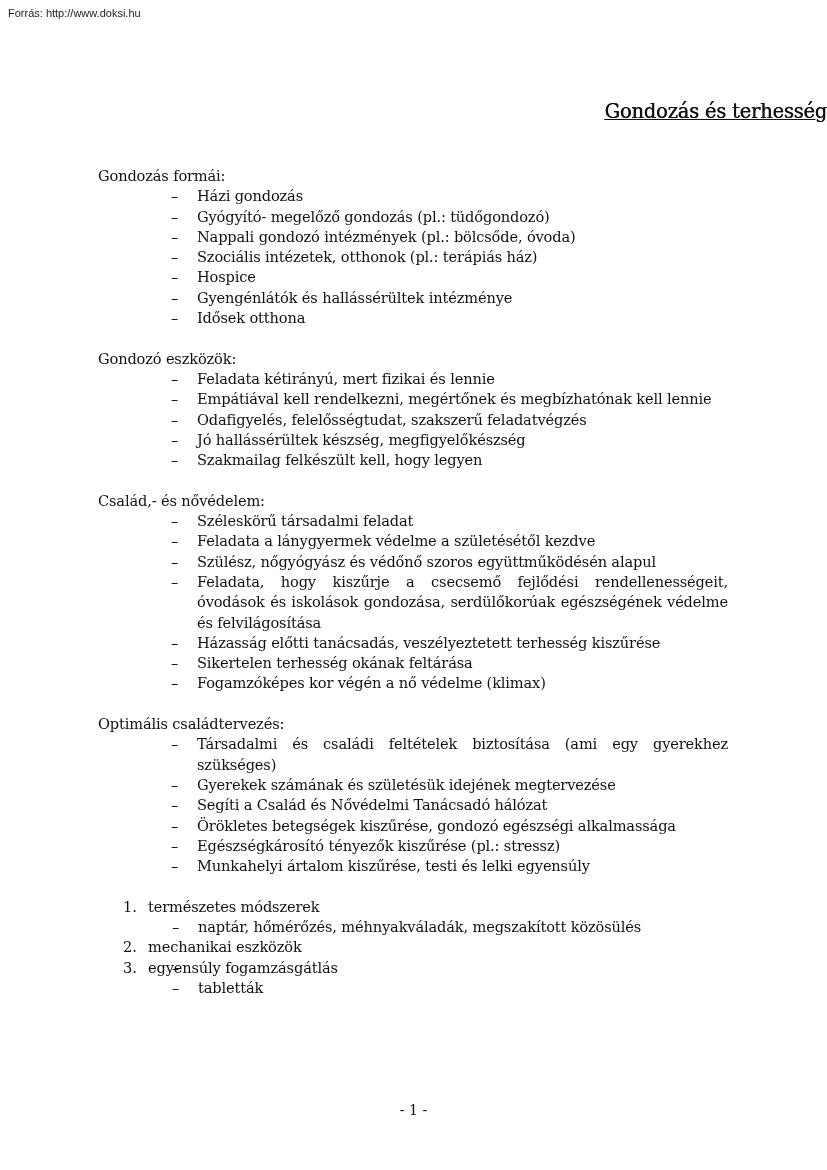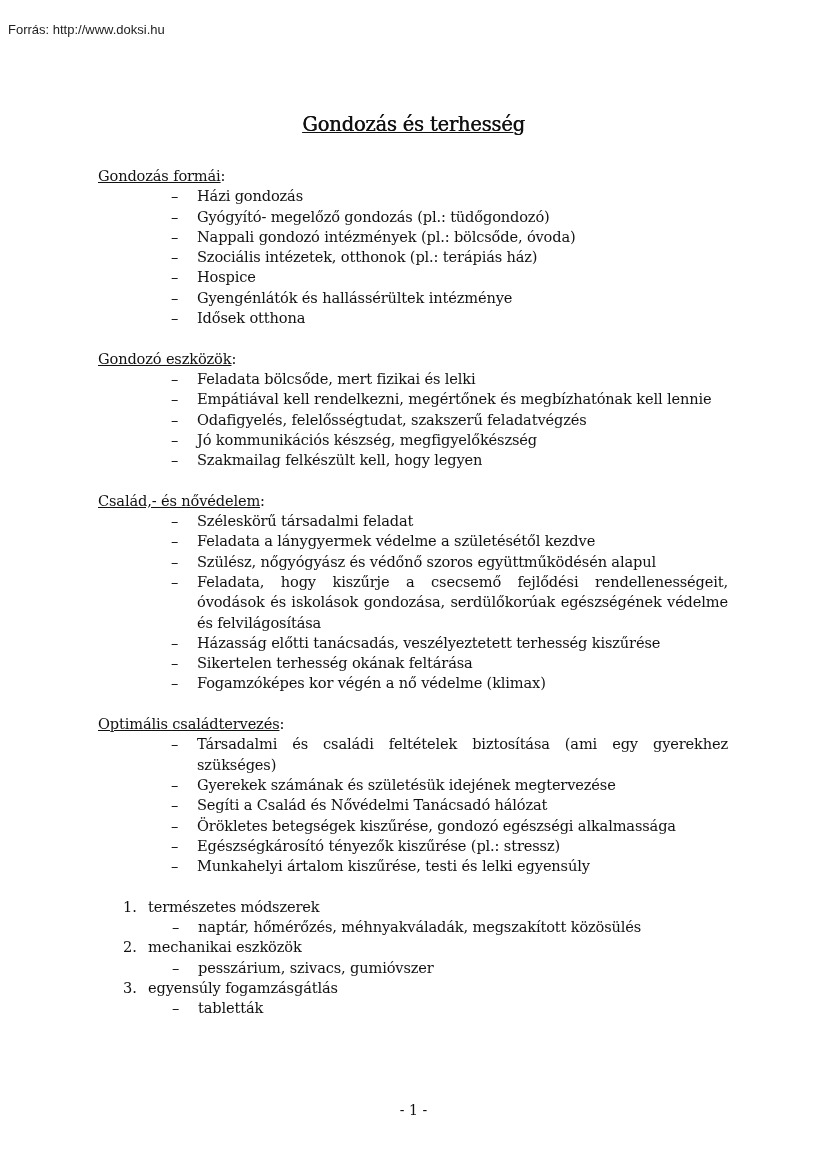--- a/index.html
+++ b/index.html
@@ -3,34 +3,34 @@
 <meta charset="utf-8">
 <style>
   html, body { margin: 0; padding: 0; background: #ffffff; }
   body {
     width: 827px; height: 1170px; position: relative; overflow: hidden;
     font-family: "DejaVu Serif", "Liberation Serif", serif;
     color: #111111;
   }
   .source {
     position: absolute; left: 8px; top: 7px;
-    font-family: "Liberation Sans", sans-serif; font-size: 13px; color: #222; margin-top: 15px;
+    font-family: "Liberation Sans", sans-serif; font-size: 11px; color: #222;
   }
   .title {
-    position: absolute; left: 0; right: 0; top: 113px; text-align: center;
+    position: absolute; left: 0; right: 0; top: 100px; text-align: right;
     font-size: 19.5px; text-decoration: underline; letter-spacing: -0.2px;
     text-shadow: 0.4px 0 0 #111;
   }
   .content {
     position: absolute; left: 98px; top: 166px; width: 630px;
     font-size: 14.6px; line-height: 20.3px; letter-spacing: -0.15px;
   }
   .section { margin-bottom: 20.3px; }
   .heading { display: block; }
-  .heading .h-text { text-decoration: underline; }
+  .heading .h-text { }
   ul.dash { list-style: none; margin: 0; padding: 0 0 0 99px; }
   ul.dash li { position: relative; text-align: justify; }
   ul.dash li .dash-mark { position: absolute; left: -26px; top: 0; }
   ol.num { list-style: none; margin: 0; padding: 0 0 0 50px; }
   ol.num > li { position: relative; }
   ol.num > li .num-mark { position: absolute; left: -25px; top: 0; }
   ol.num ul.dash { padding-left: 50px; }
   .page-num {
     position: absolute; left: 0; right: 0; top: 1102px; text-align: center;
     font-size: 14px;
@@ -54,24 +54,24 @@
       <li><span class="dash-mark">–</span><span>Szociális intézetek, otthonok (pl.: terápiás ház)</span></li>
       <li><span class="dash-mark">–</span><span>Hospice</span></li>
       <li><span class="dash-mark">–</span><span>Gyengénlátók és hallássérültek intézménye</span></li>
       <li><span class="dash-mark">–</span><span>Idősek otthona</span></li>
     </ul>
   </div>
 
   <div class="section">
     <span class="heading"><span class="h-text">Gondozó eszközök</span><span>:</span></span>
     <ul class="dash">
-      <li><span class="dash-mark">–</span><span>Feladata bölcsőde, mert fizikai és lelki</span></li>
+      <li><span class="dash-mark">–</span><span>Feladata kétirányú, mert fizikai és lennie</span></li>
       <li><span class="dash-mark">–</span><span>Empátiával kell rendelkezni, megértőnek és megbízhatónak kell lennie</span></li>
       <li><span class="dash-mark">–</span><span>Odafigyelés, felelősségtudat, szakszerű feladatvégzés</span></li>
-      <li><span class="dash-mark">–</span><span>Jó kommunikációs készség, megfigyelőkészség</span></li>
+      <li><span class="dash-mark">–</span><span>Jó hallássérültek készség, megfigyelőkészség</span></li>
       <li><span class="dash-mark">–</span><span>Szakmailag felkészült kell, hogy legyen</span></li>
     </ul>
   </div>
 
   <div class="section">
     <span class="heading"><span class="h-text">Család,- és nővédelem</span><span>:</span></span>
     <ul class="dash">
       <li><span class="dash-mark">–</span><span>Széleskörű társadalmi feladat</span></li>
       <li><span class="dash-mark">–</span><span>Feladata a lánygyermek védelme a születésétől kezdve</span></li>
       <li><span class="dash-mark">–</span><span>Szülész, nőgyógyász és védőnő szoros együttműködésén alapul</span></li>
@@ -98,21 +98,21 @@
     <ol class="num">
       <li>
         <span class="num-mark">1.</span><span>természetes módszerek</span>
         <ul class="dash">
           <li><span class="dash-mark">–</span><span>naptár, hőmérőzés, méhnyakváladák, megszakított közösülés</span></li>
         </ul>
       </li>
       <li>
         <span class="num-mark">2.</span><span>mechanikai eszközök</span>
         <ul class="dash">
-          <li><span class="dash-mark">–</span><span>pesszárium, szivacs, gumióvszer</span></li>
+          <li><span class="dash-mark">–</span></li>
         </ul>
       </li>
       <li>
         <span class="num-mark">3.</span><span>egyensúly fogamzásgátlás</span>
         <ul class="dash">
           <li><span class="dash-mark">–</span><span>tabletták</span></li>
         </ul>
       </li>
     </ol>
   </div>

